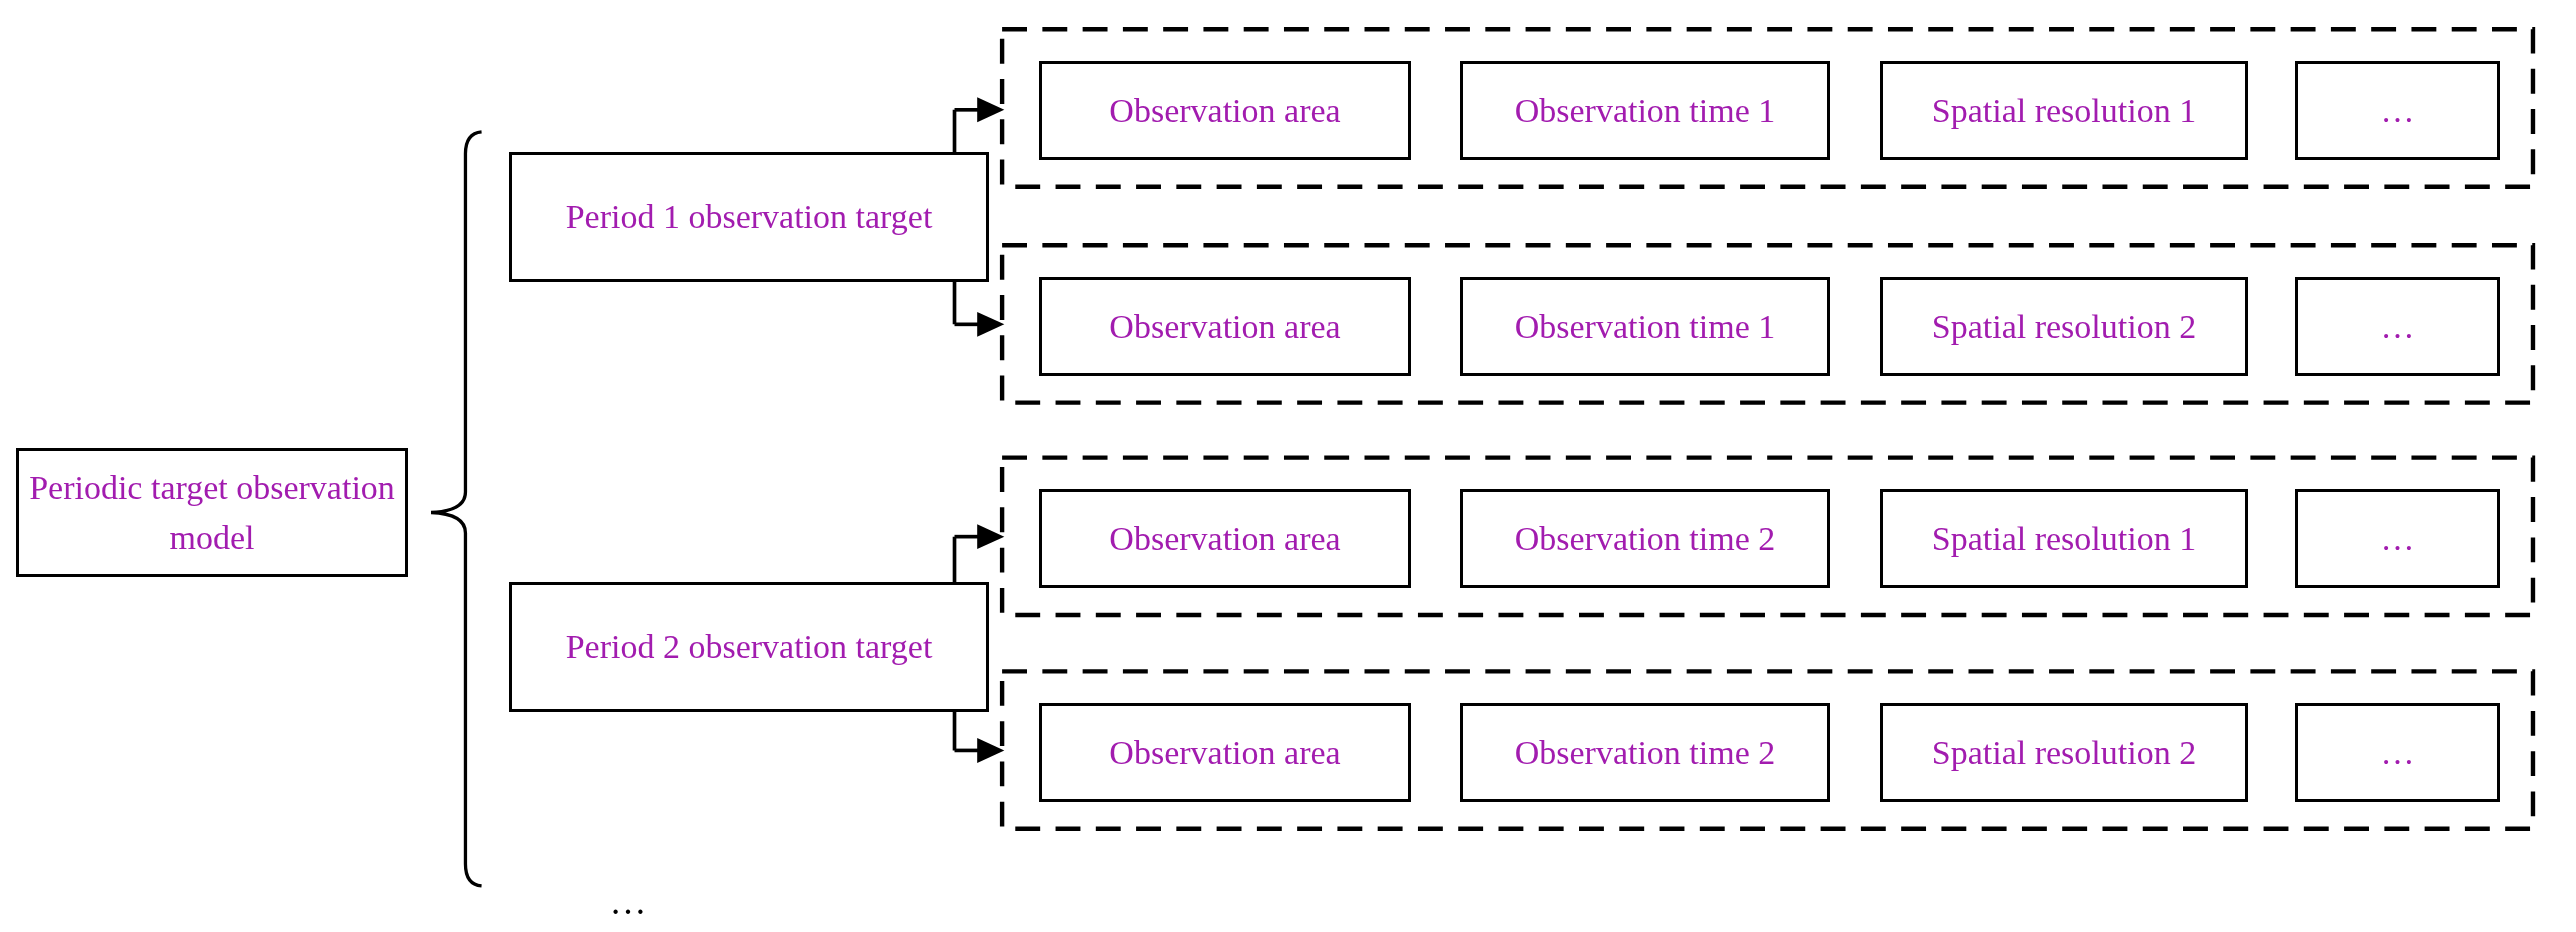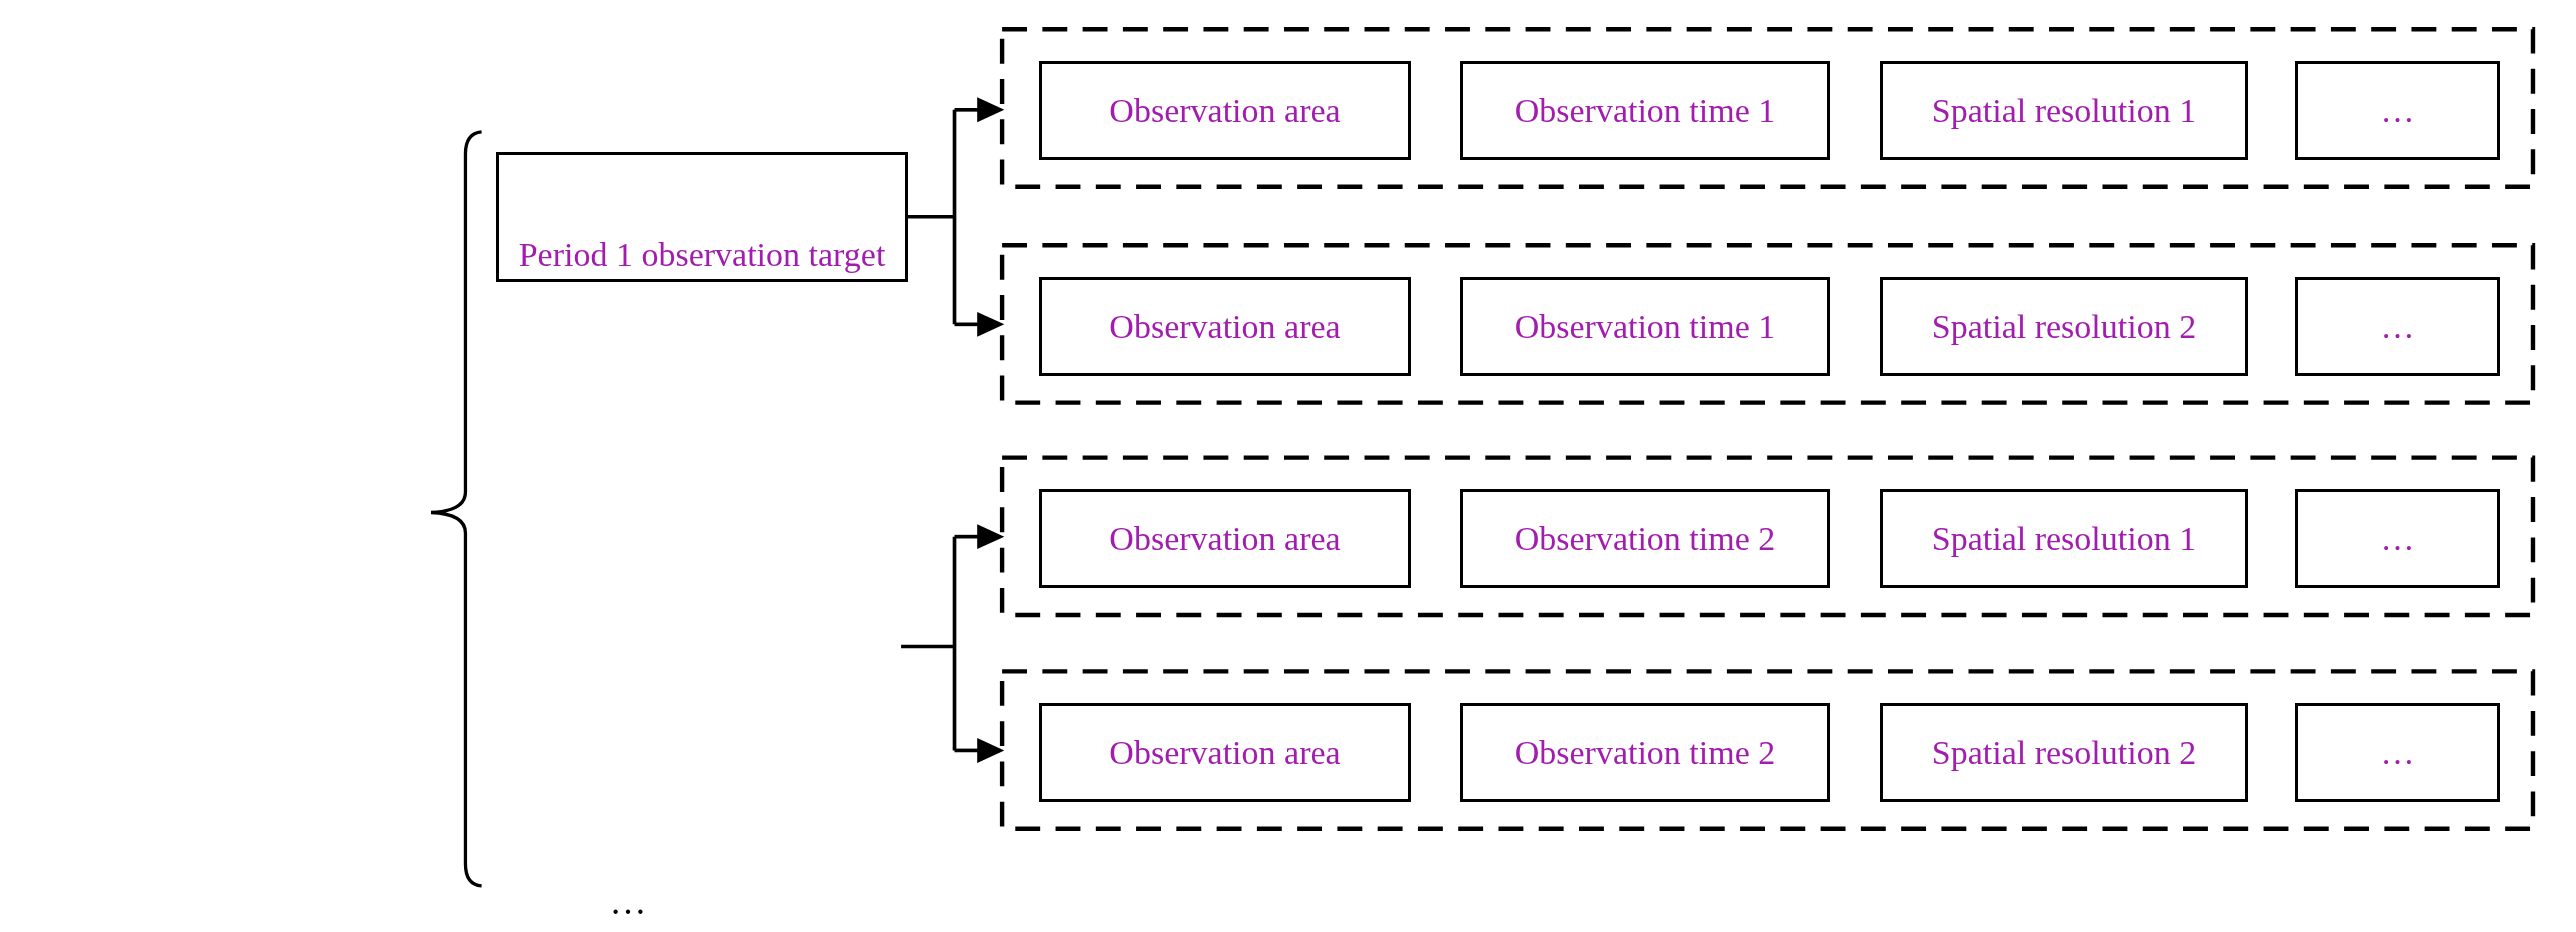--- a/index.html
+++ b/index.html
@@ -30,21 +30,21 @@
     border: 3.7px solid #000000;
     display: flex;
     align-items: center;
     justify-content: center;
     text-align: center;
     font-size: 34px;
     line-height: 1.45;
     color: #a21caf;
   }
   .root-box   { left: 16px;  top: 448px; width: 392px; height: 129px; }
-  .period-box { left: 496px; width: 412px; height: 130px; align-items: flex-end; }
+  .period-box { left: 509px; width: 480px; height: 130px; }
   .period-1   { top: 152px; }
   .period-2   { top: 582px; }
   .cell {
     border-width: 3.7px;
     font-size: 34px;
   }
   .ellipsis-more {
     position: absolute;
     left: 571px;
     top: 877px;
@@ -79,23 +79,29 @@
     <polygon points="1371,443 1334,426 1334,460" fill="#000000"></polygon>
 
     <line x1="1230" y1="883" x2="1303" y2="883" stroke="#000000" stroke-width="5"></line>
     <line x1="1303" y1="733" x2="1303" y2="1025" stroke="#000000" stroke-width="5"></line>
     <line x1="1303" y1="733" x2="1340" y2="733" stroke="#000000" stroke-width="5"></line>
     <polygon points="1371,733 1334,716 1334,750" fill="#000000"></polygon>
     <line x1="1303" y1="1025" x2="1340" y2="1025" stroke="#000000" stroke-width="5"></line>
     <polygon points="1371,1025 1334,1008 1334,1042" fill="#000000"></polygon>
   </svg>
 
+  <div class="box root-box">
+    <span>Periodic target observation model</span>
+  </div>
 
   <div class="box period-box period-1">
     <span>Period 1 observation target</span>
+  </div>
+  <div class="box period-box period-2">
+    <span>Period 2 observation target</span>
   </div>
 
   <div class="box cell" style="left:1039px; top:61px; width:372px; height:99px;">
     <span>Observation area</span>
   </div>
   <div class="box cell" style="left:1460px; top:61px; width:370px; height:99px;">
     <span>Observation time 1</span>
   </div>
   <div class="box cell" style="left:1880px; top:61px; width:368px; height:99px;">
     <span>Spatial resolution 1</span>

